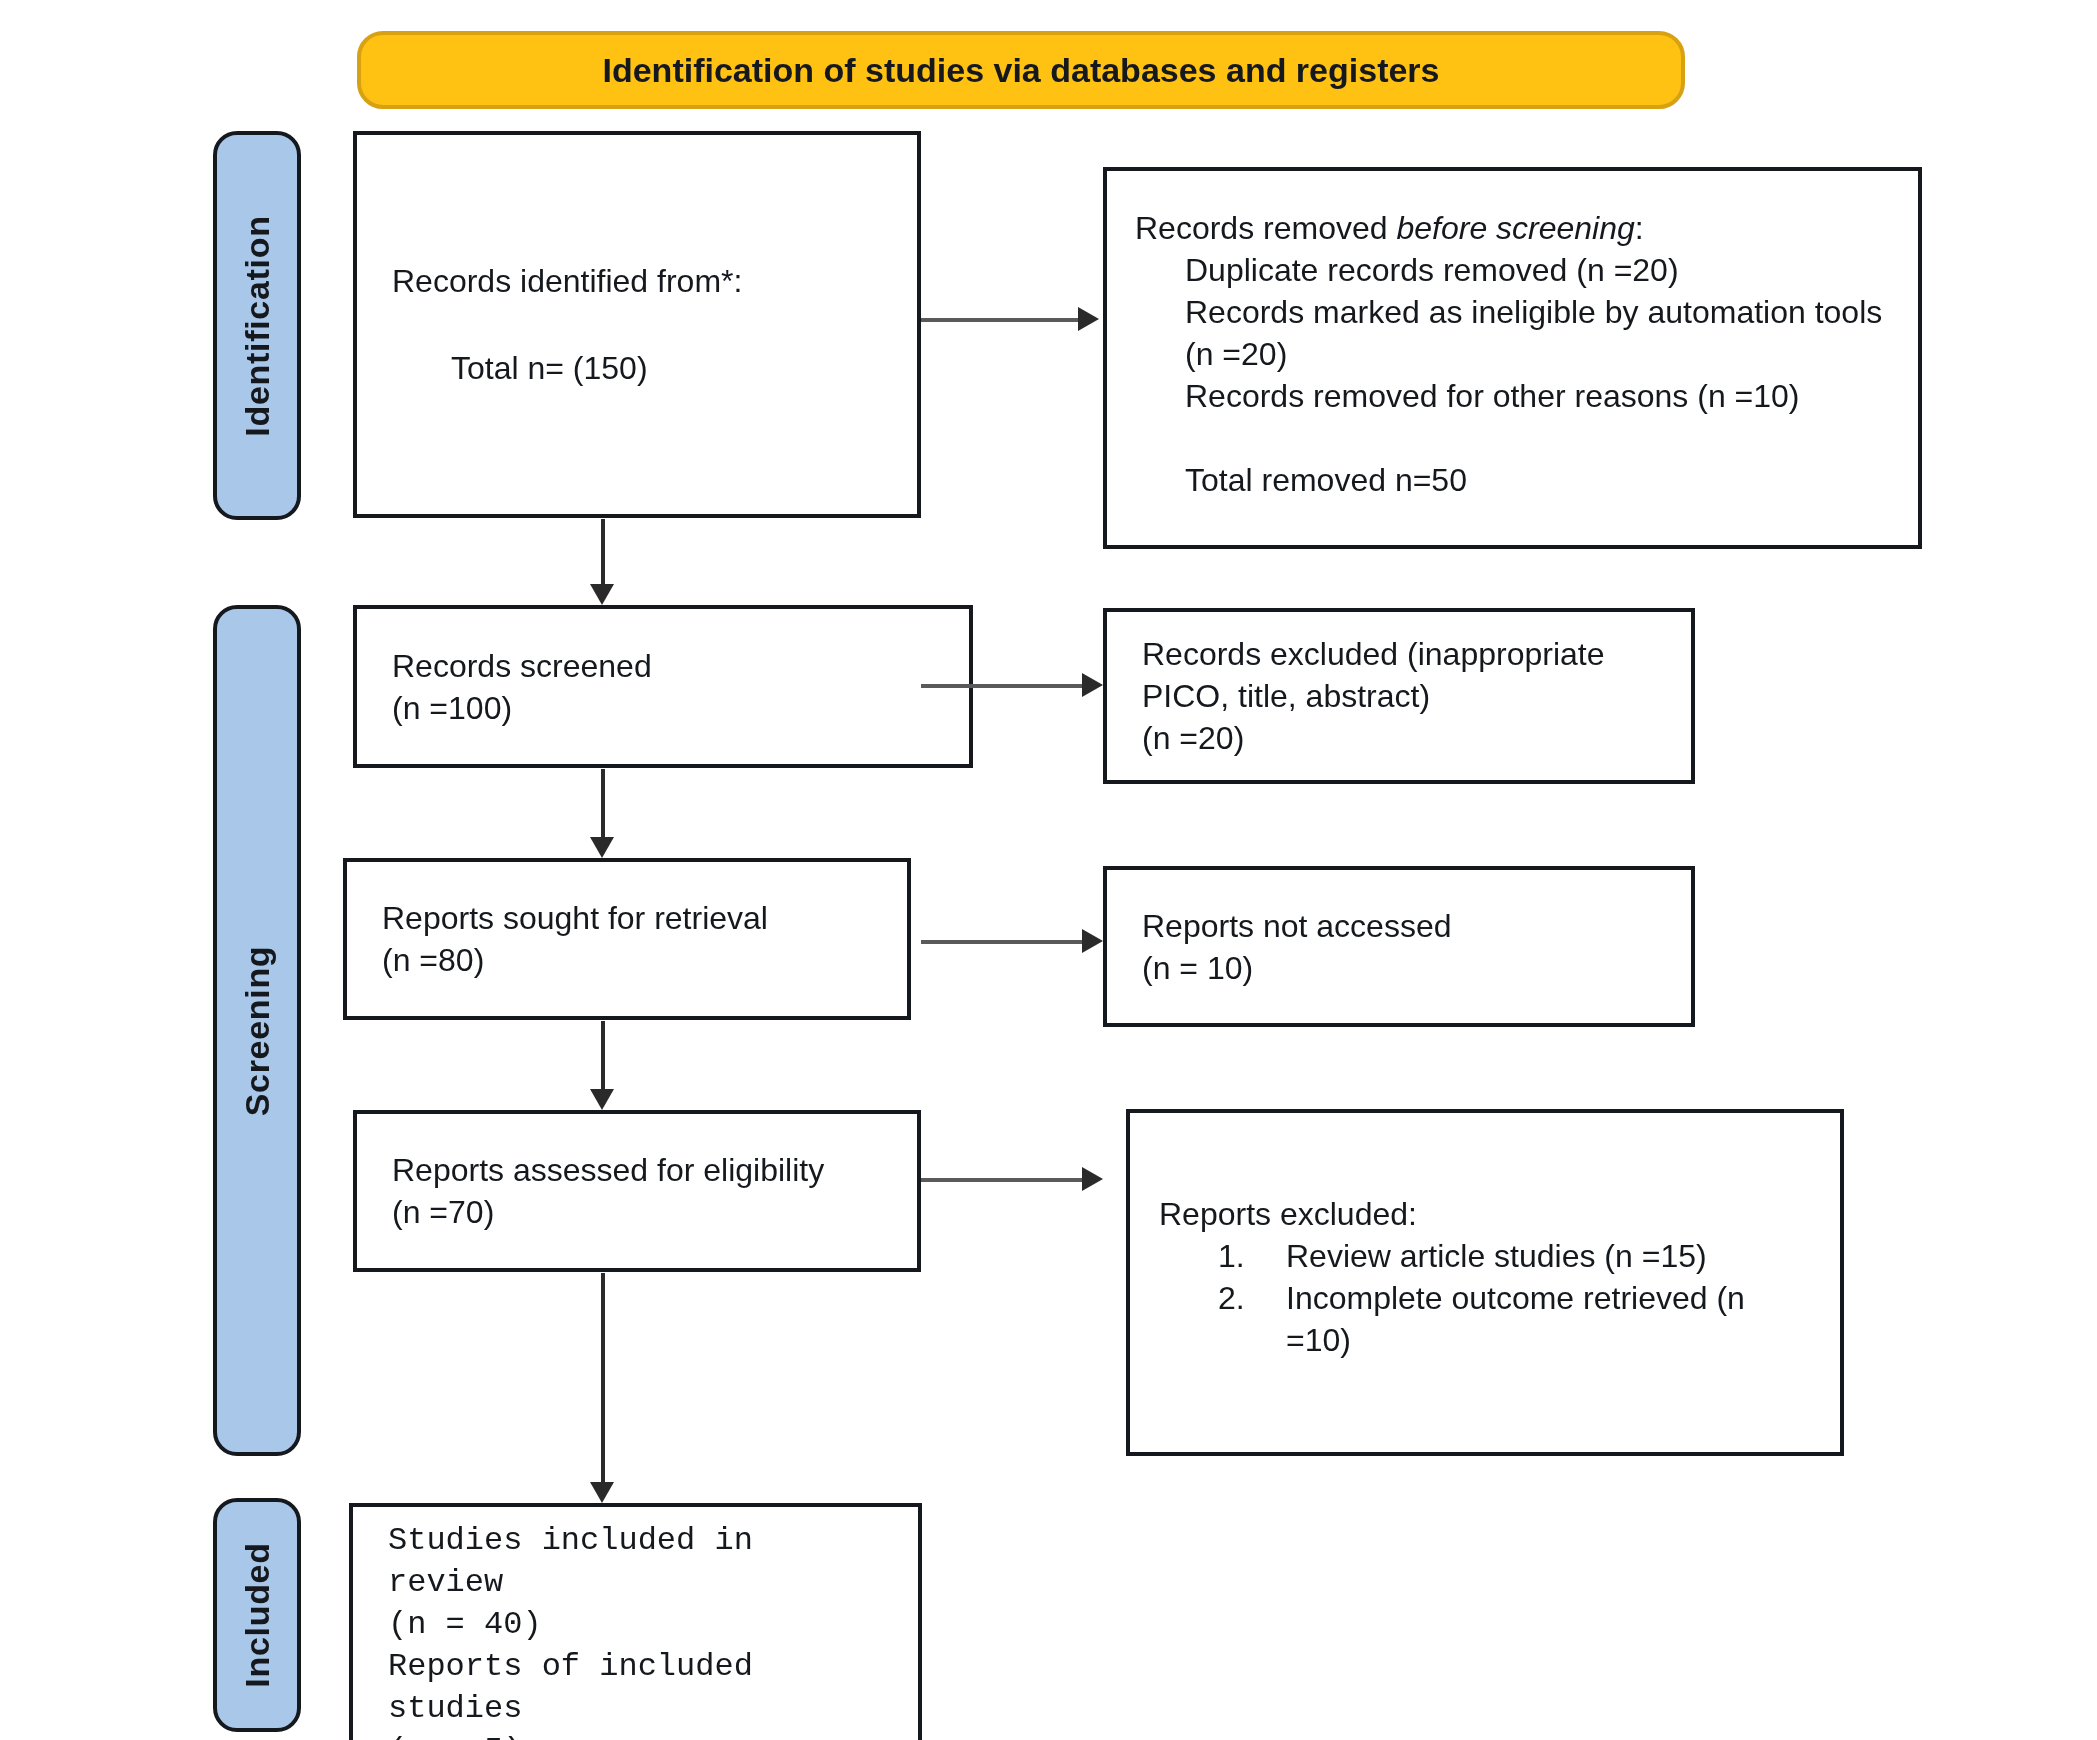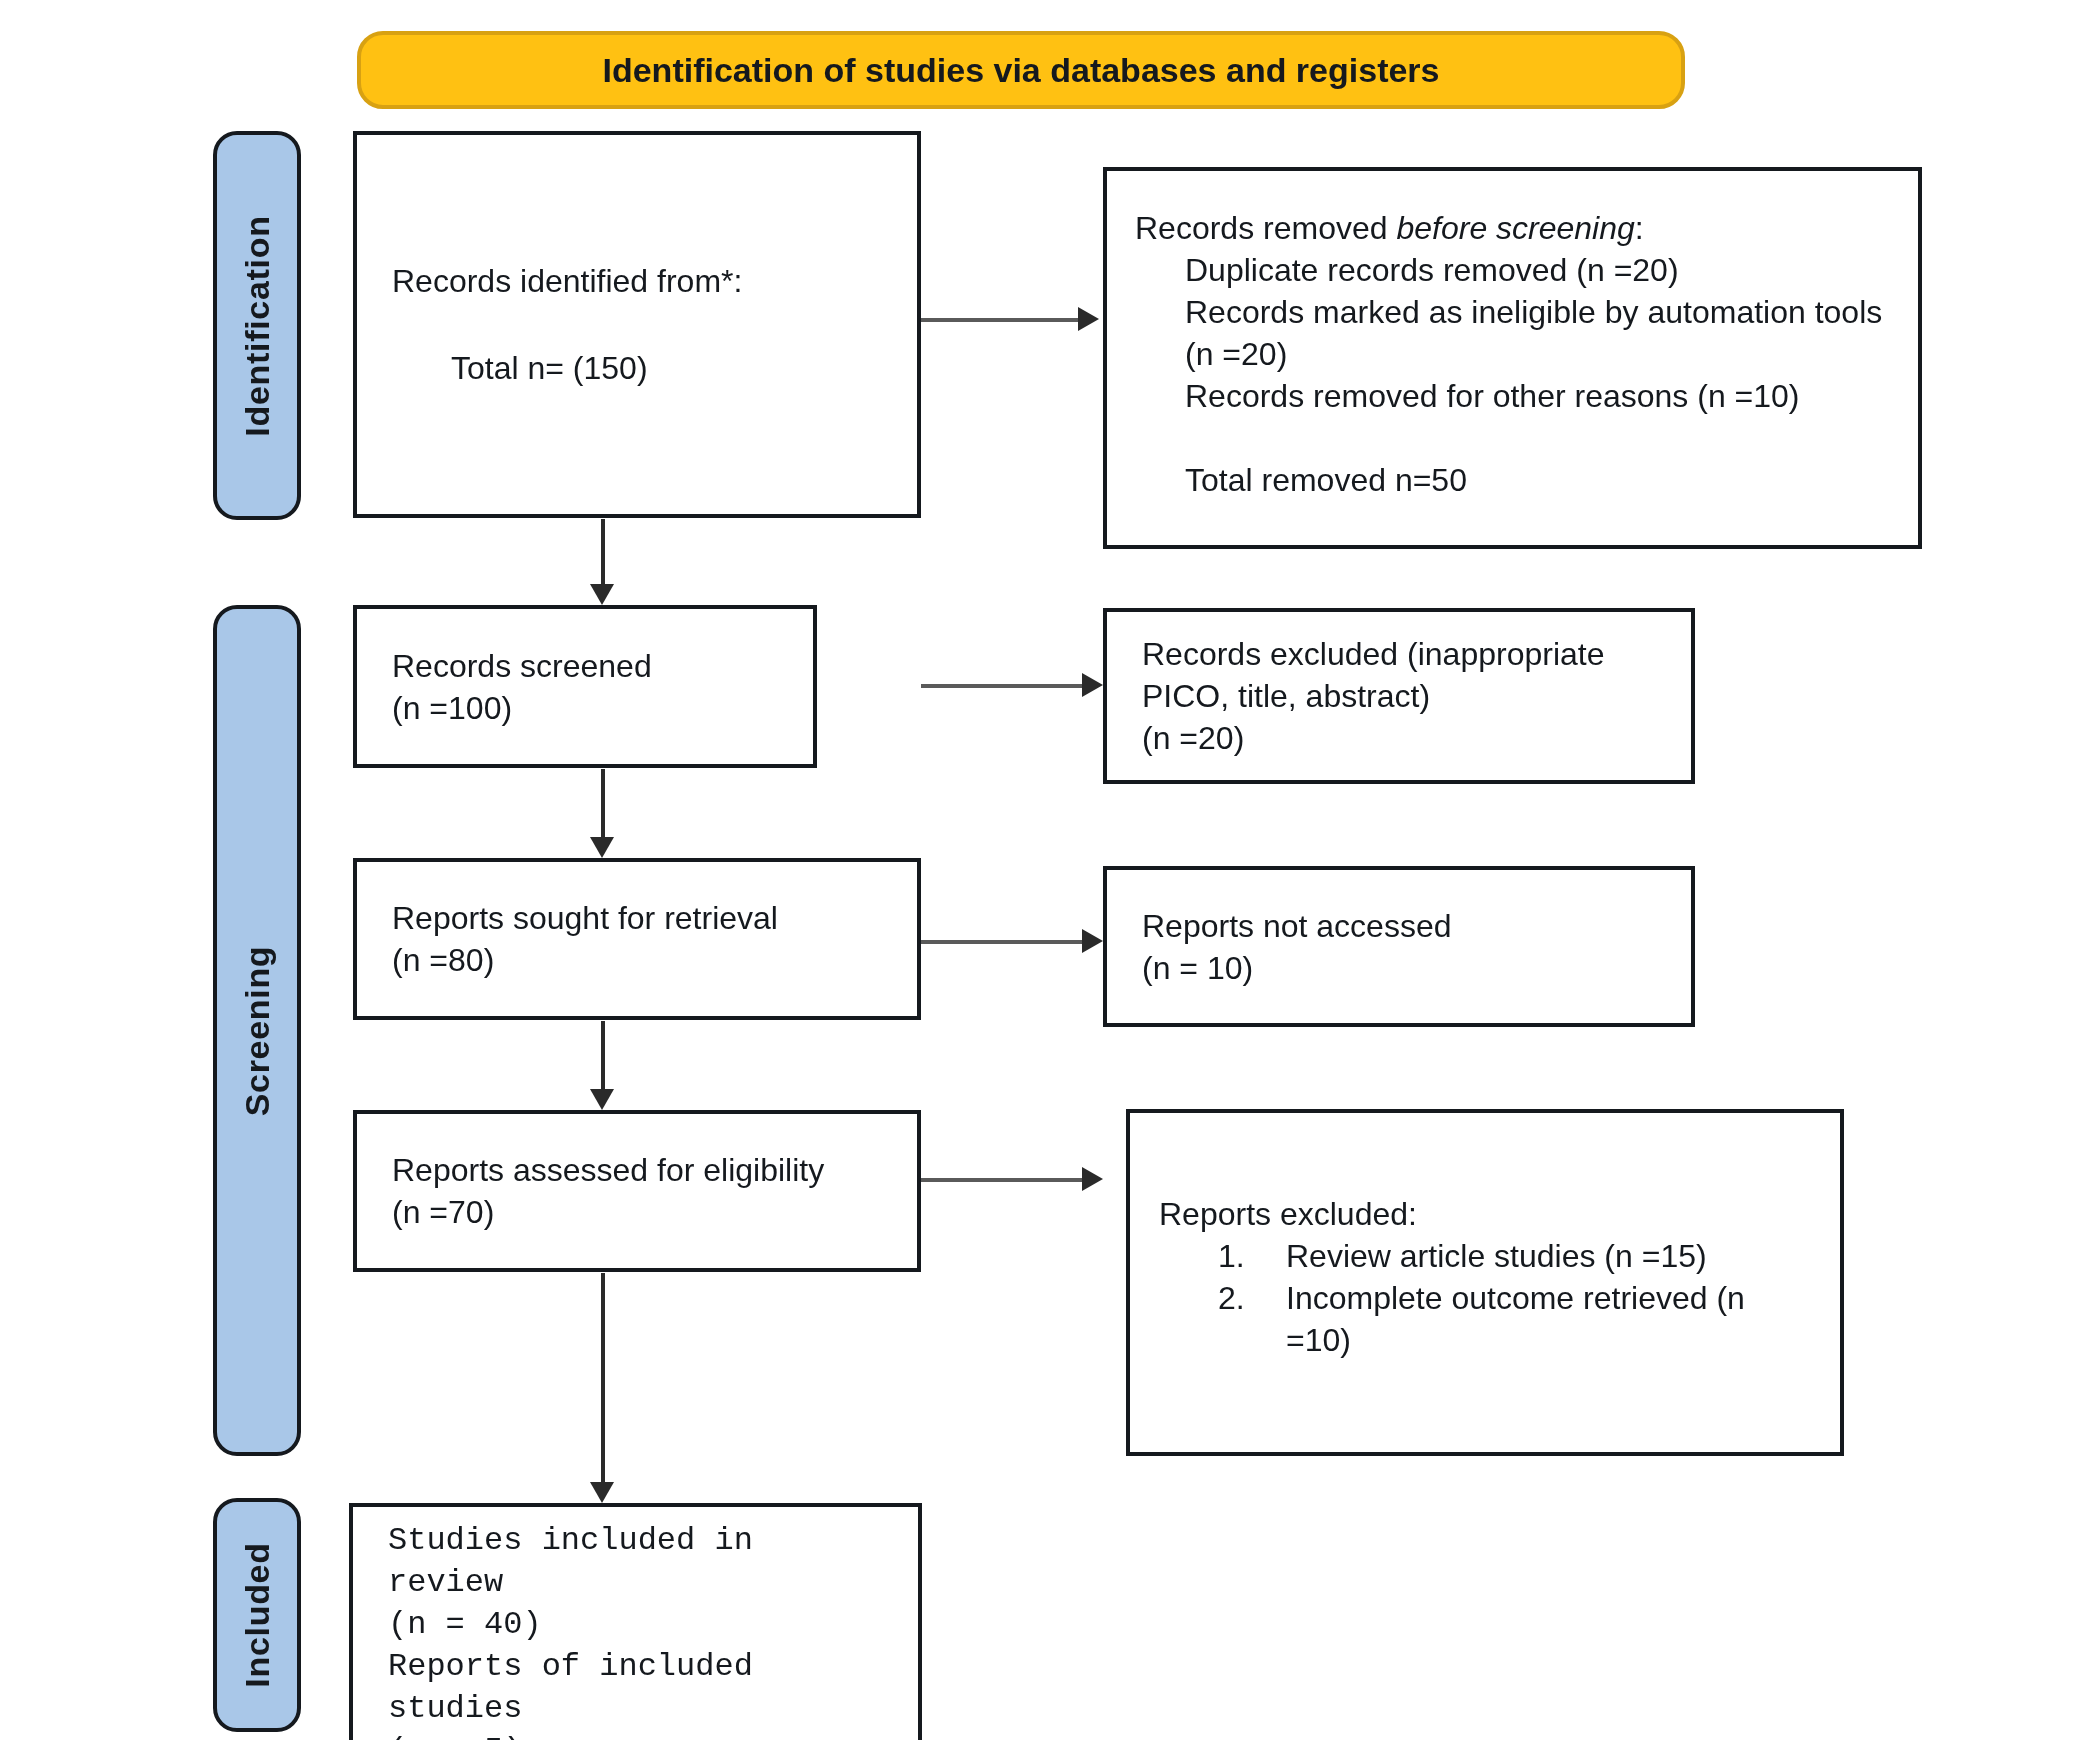--- a/index.html
+++ b/index.html
@@ -119,32 +119,32 @@
     <div>
       <span>Records removed </span><span class="em">before screening</span><span>:</span>
     </div>
     <div class="indent">Duplicate records removed (n =20)</div>
     <div class="indent">Records marked as ineligible by automation tools (n =20)</div>
     <div class="indent">Records removed for other reasons (n =10)</div>
     <div class="spacer"></div>
     <div class="indent">Total removed n=50</div>
   </div>
 
-  <div class="box centered pl" style="left:353px; top:605px; width:464px; height:163px;">
+  <div class="box centered pl" style="left:353px; top:605px; width:620px; height:163px;">
     <div>Records screened</div>
     <div>(n =100)</div>
   </div>
 
   <div class="box centered pl" style="left:1103px; top:608px; width:592px; height:176px;">
     <div>Records excluded (inappropriate</div>
     <div>PICO, title, abstract)</div>
     <div>(n =20)</div>
   </div>
 
-  <div class="box centered pl" style="left:353px; top:858px; width:568px; height:162px;">
+  <div class="box centered pl" style="left:343px; top:858px; width:568px; height:162px;">
     <div>Reports sought for retrieval</div>
     <div>(n =80)</div>
   </div>
 
   <div class="box centered pl" style="left:1103px; top:866px; width:592px; height:161px;">
     <div>Reports not accessed</div>
     <div>(n = 10)</div>
   </div>
 
   <div class="box centered pl" style="left:353px; top:1110px; width:568px; height:162px;">

